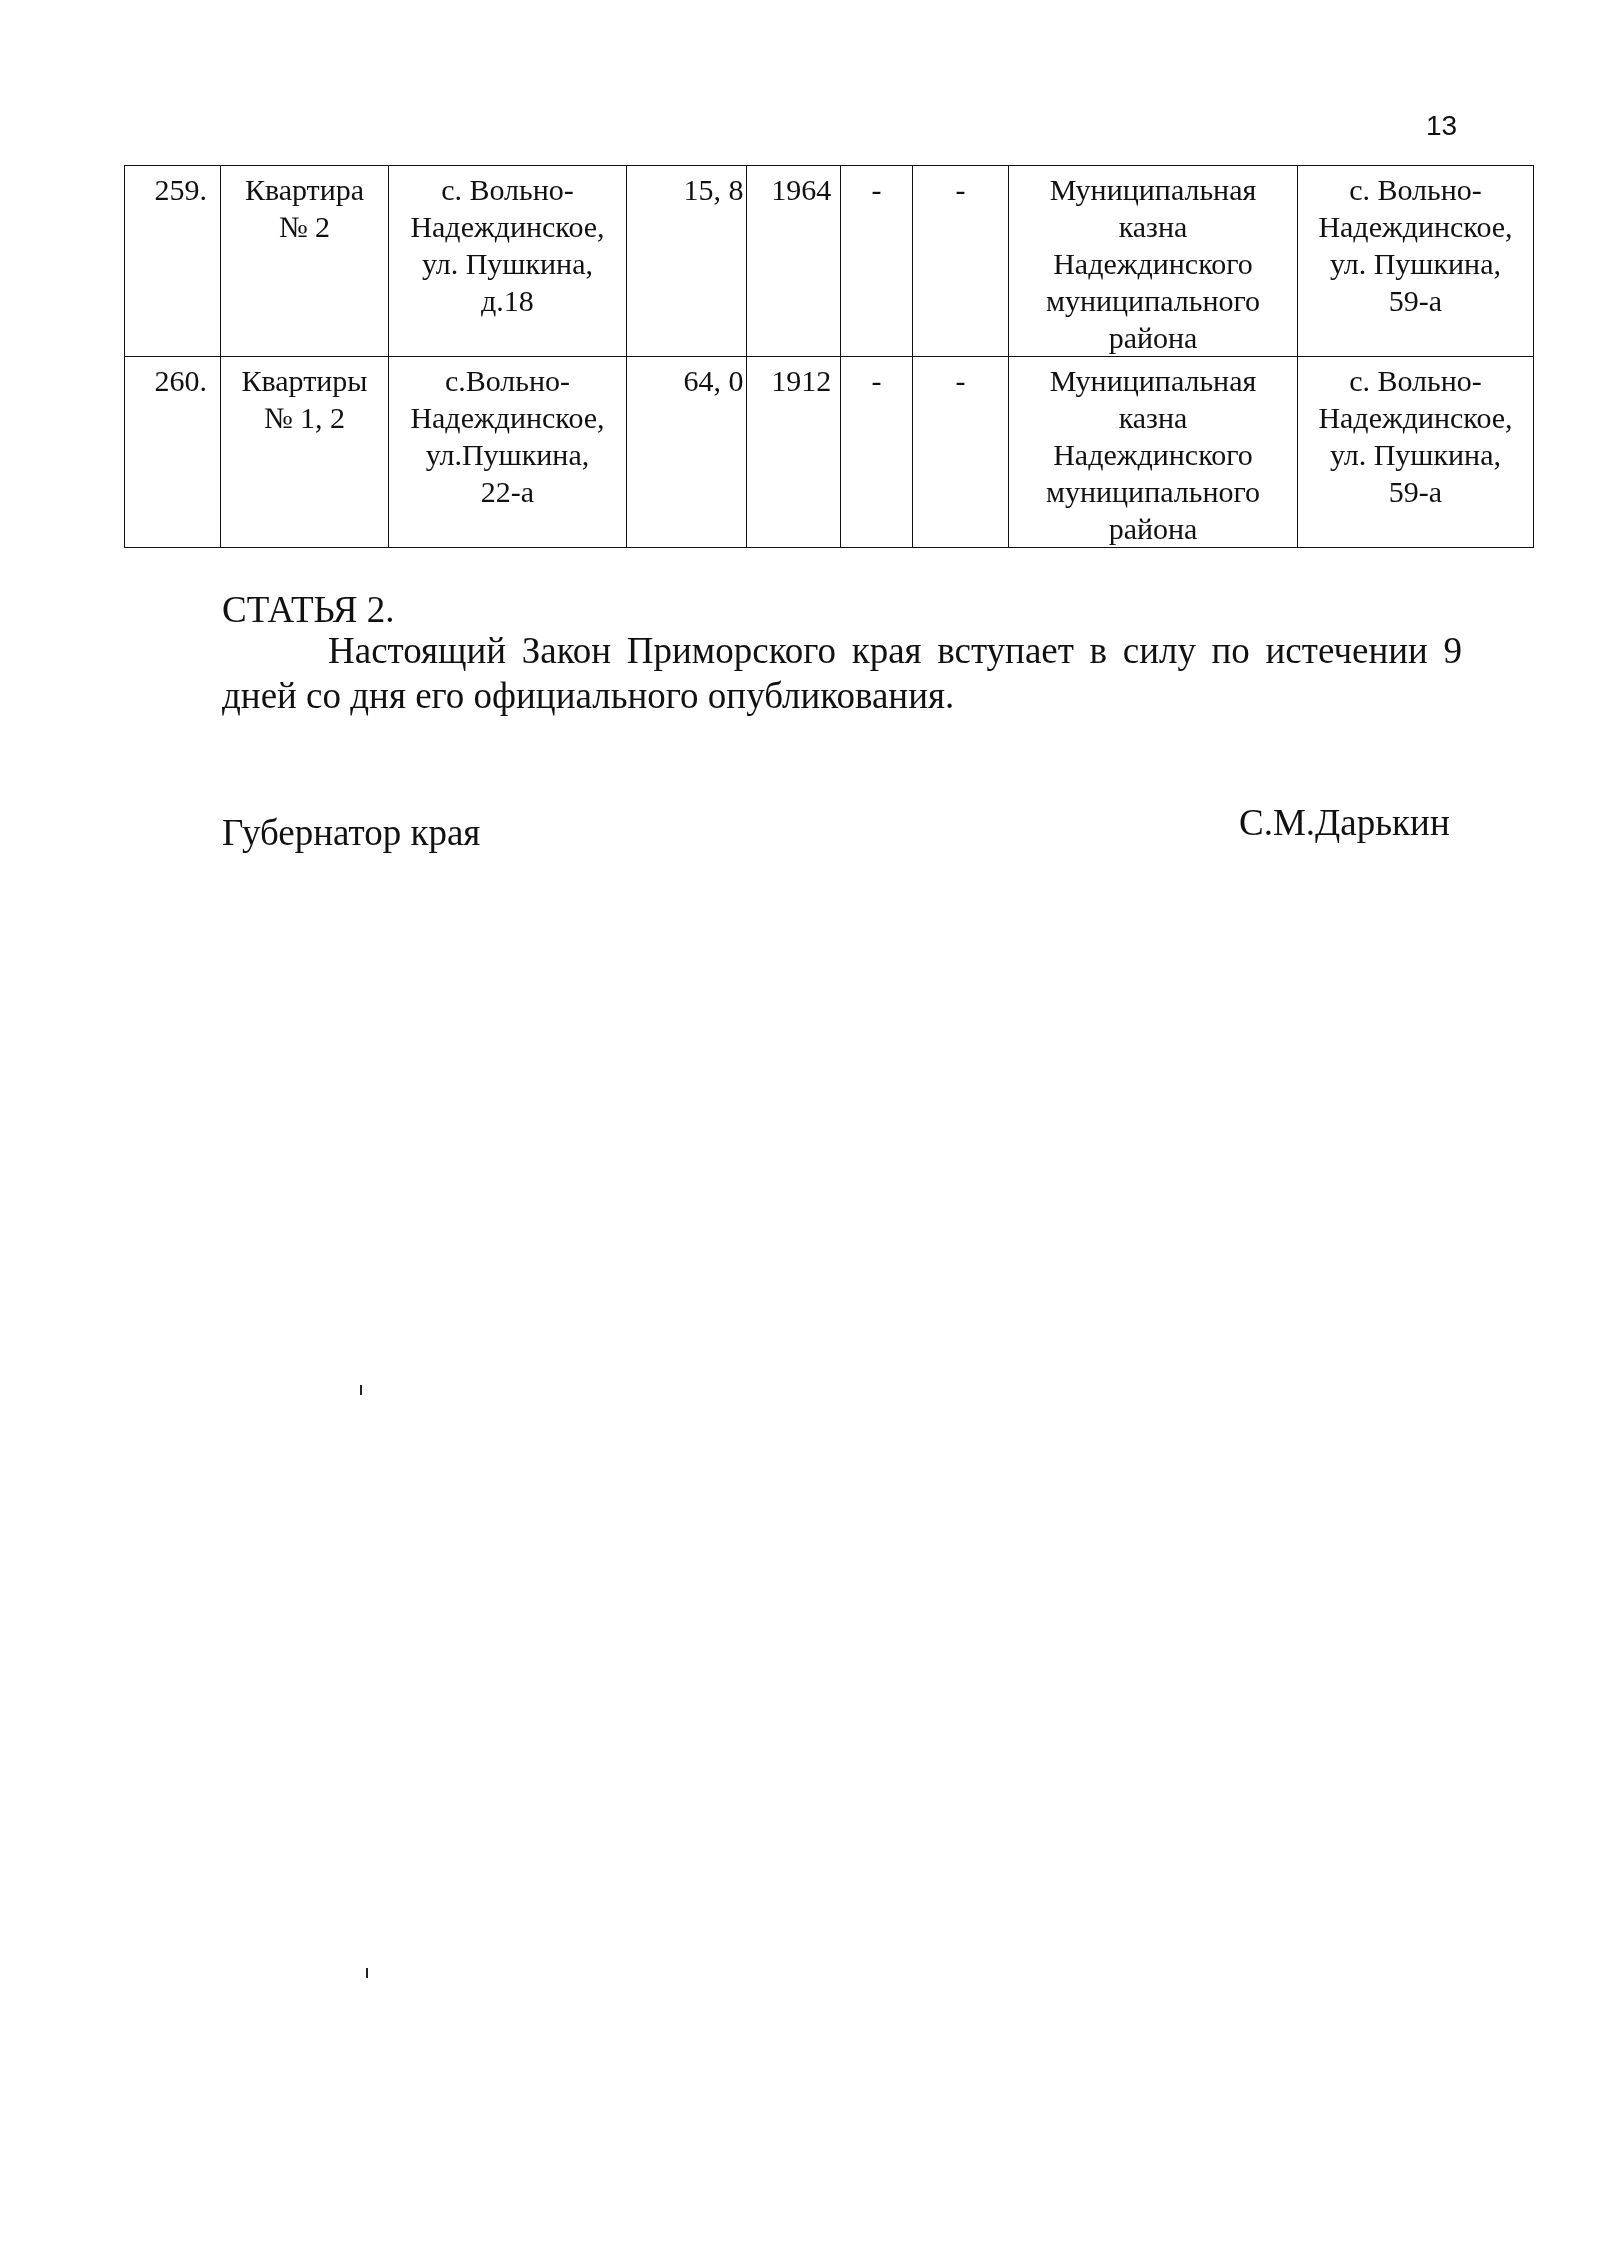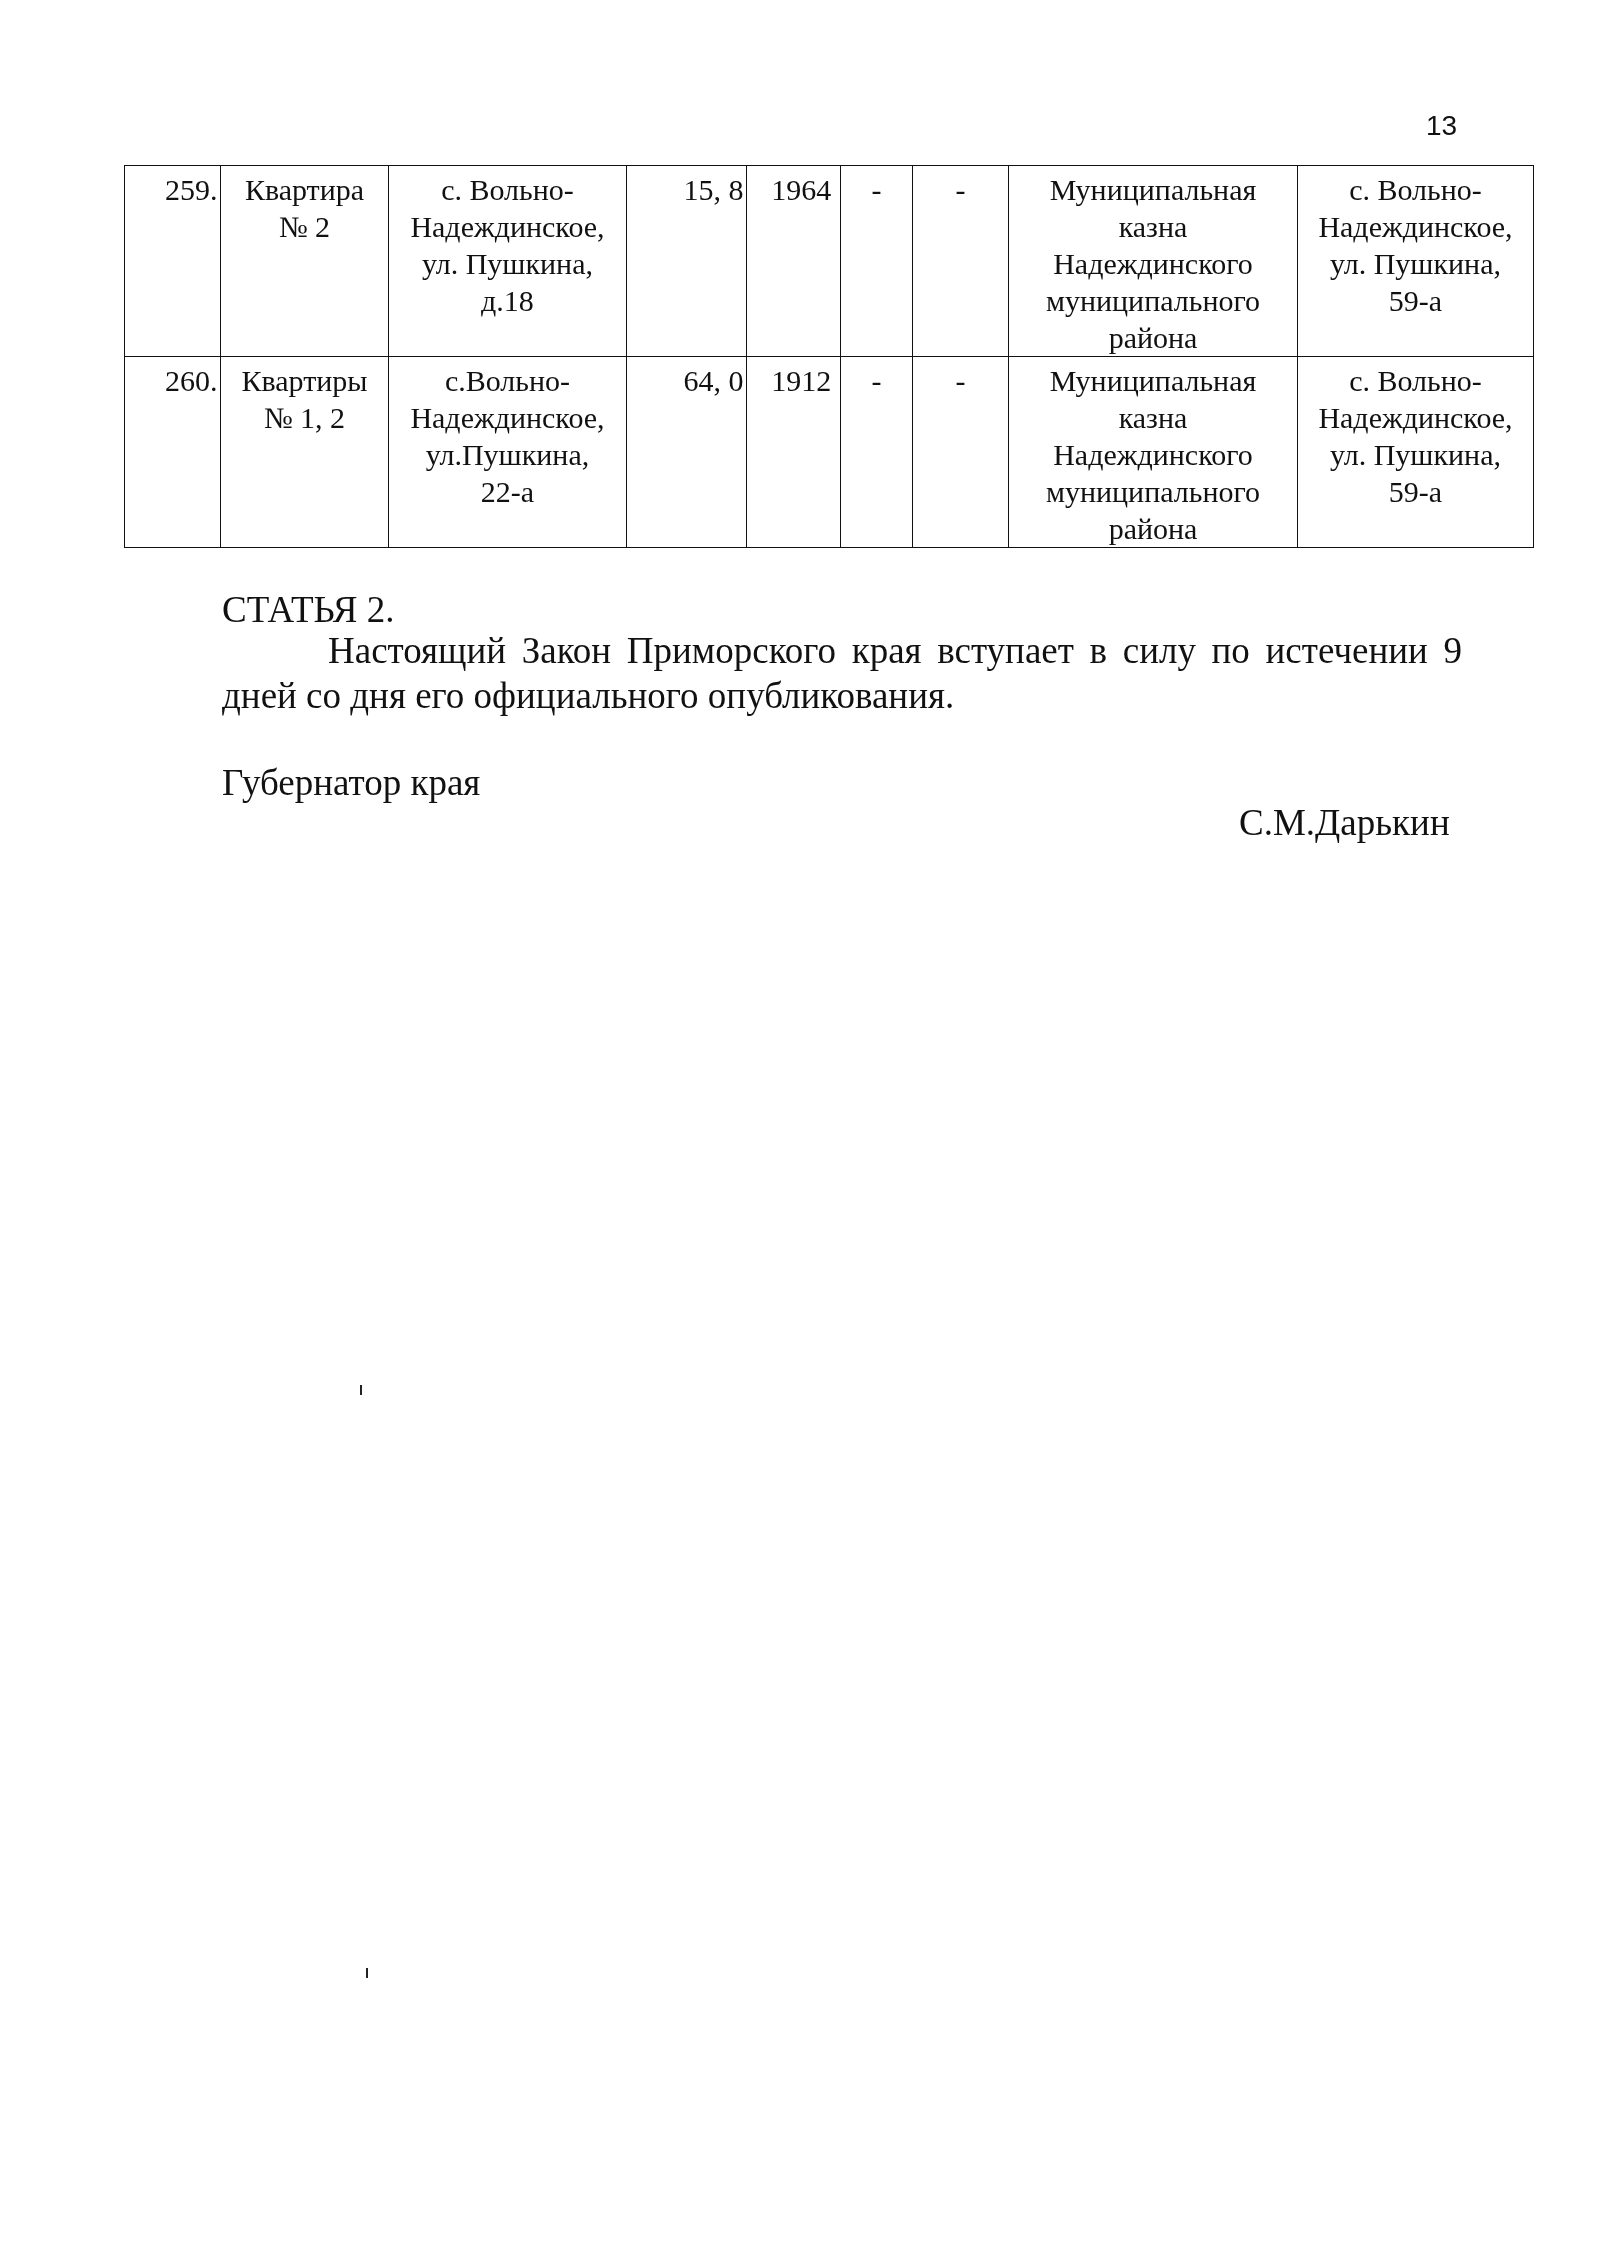--- a/index.html
+++ b/index.html
@@ -5,29 +5,29 @@
     html, body { margin: 0; padding: 0; background: #ffffff; }
     body { width: 1616px; height: 2261px; position: relative; overflow: hidden;
            font-family: "Liberation Serif", serif; color: #111111; }
     .page-number { position: absolute; left: 1426px; top: 108px;
                    font-family: "Liberation Sans", sans-serif; font-size: 28px; line-height: 36px; }
     table.registry { position: absolute; left: 124px; top: 165px; border-collapse: collapse;
                      table-layout: fixed; }
     table.registry td { border: 1.9px solid #111111; vertical-align: top; padding: 5.1px 2.6px 0 2.6px;
                         font-size: 30px; line-height: 37px; text-align: center; height: 182px;
                         box-sizing: border-box; }
-    table.registry td.num { text-align: right; padding-left: 19px; }
+    table.registry td.num { text-align: center; padding-left: 19px; }
     table.registry td.val { text-align: right; padding-left: 27px; }
     table.registry td.yr { text-align: center; padding-left: 18px; }
     .line { display: block; white-space: nowrap; }
     .article { position: absolute; left: 222px; width: 1240px; }
     .article-title { position: absolute; left: 0; top: 589px; font-size: 37px; line-height: 42px; white-space: nowrap; }
     .article-body { position: absolute; left: 0; top: 628px; width: 1240px; font-size: 37px;
                     line-height: 45px; text-align: justify; text-indent: 106px; }
-    .sig-left { position: absolute; left: 222px; top: 762px; font-size: 37px; line-height: 42px; white-space: nowrap; }
+    .sig-left { position: absolute; left: 222px; top: 812px; font-size: 37px; line-height: 42px; white-space: nowrap; }
     .sig-right { position: absolute; left: 1239px; top: 802px; font-size: 37px; line-height: 42px; white-space: nowrap; }
     .speck { position: absolute; width: 1.9px; height: 10.3px; background: #222; }
   </style>
 </head>
 <body>
 
 <div class="page-number">13</div>
 
 <table class="registry">
   <colgroup>

